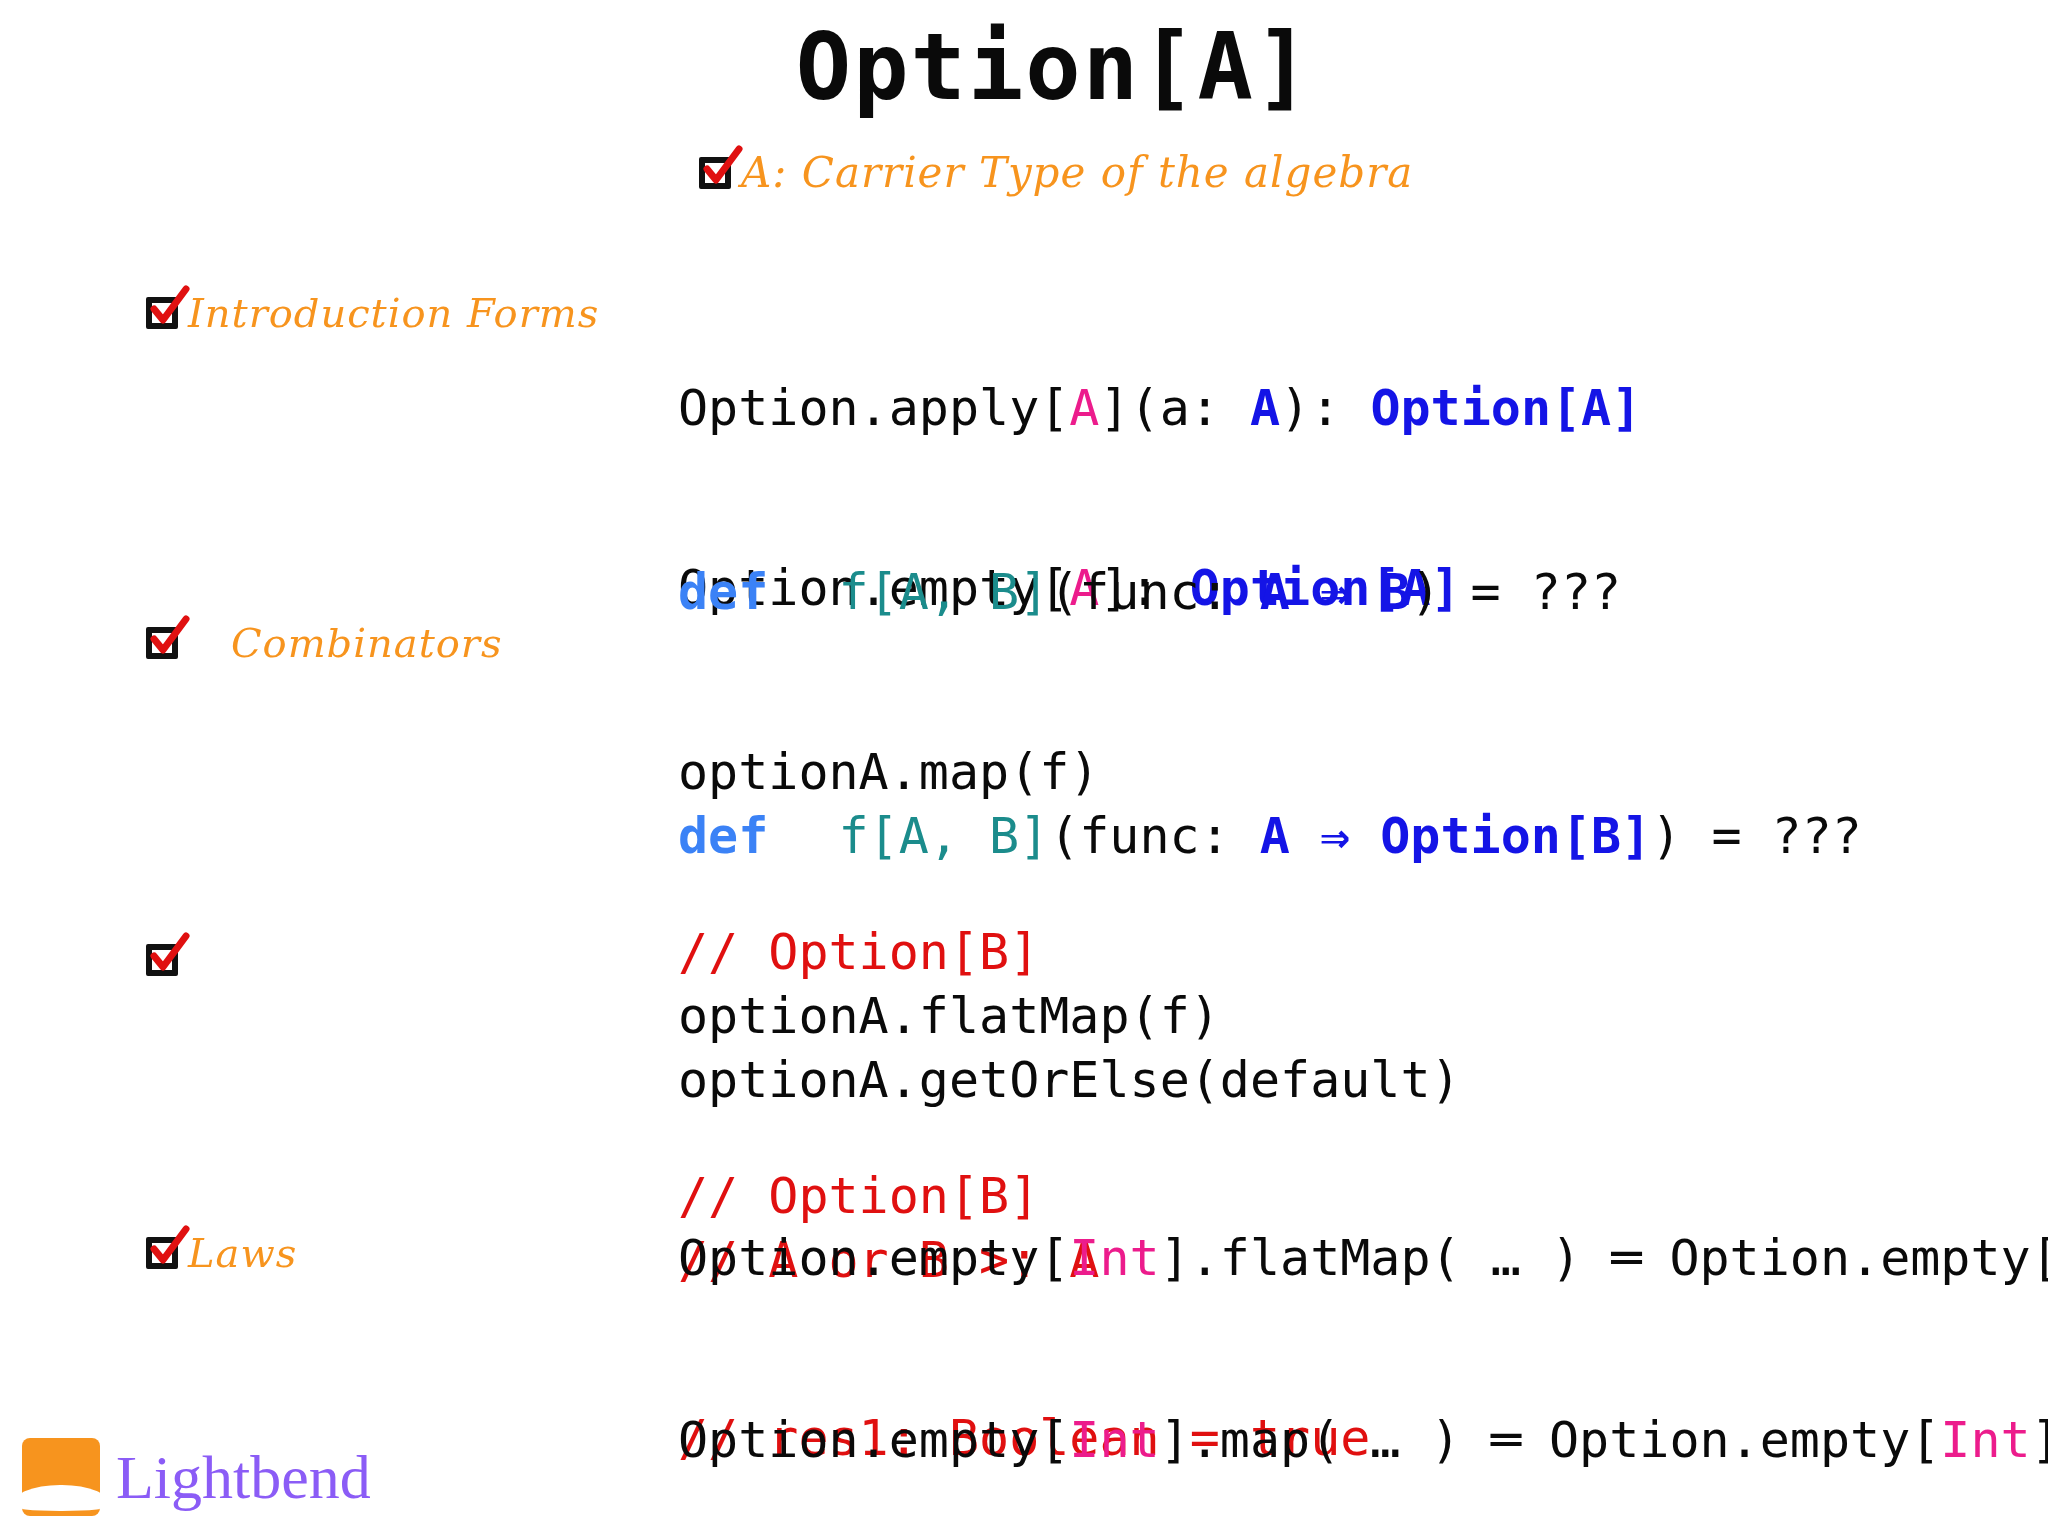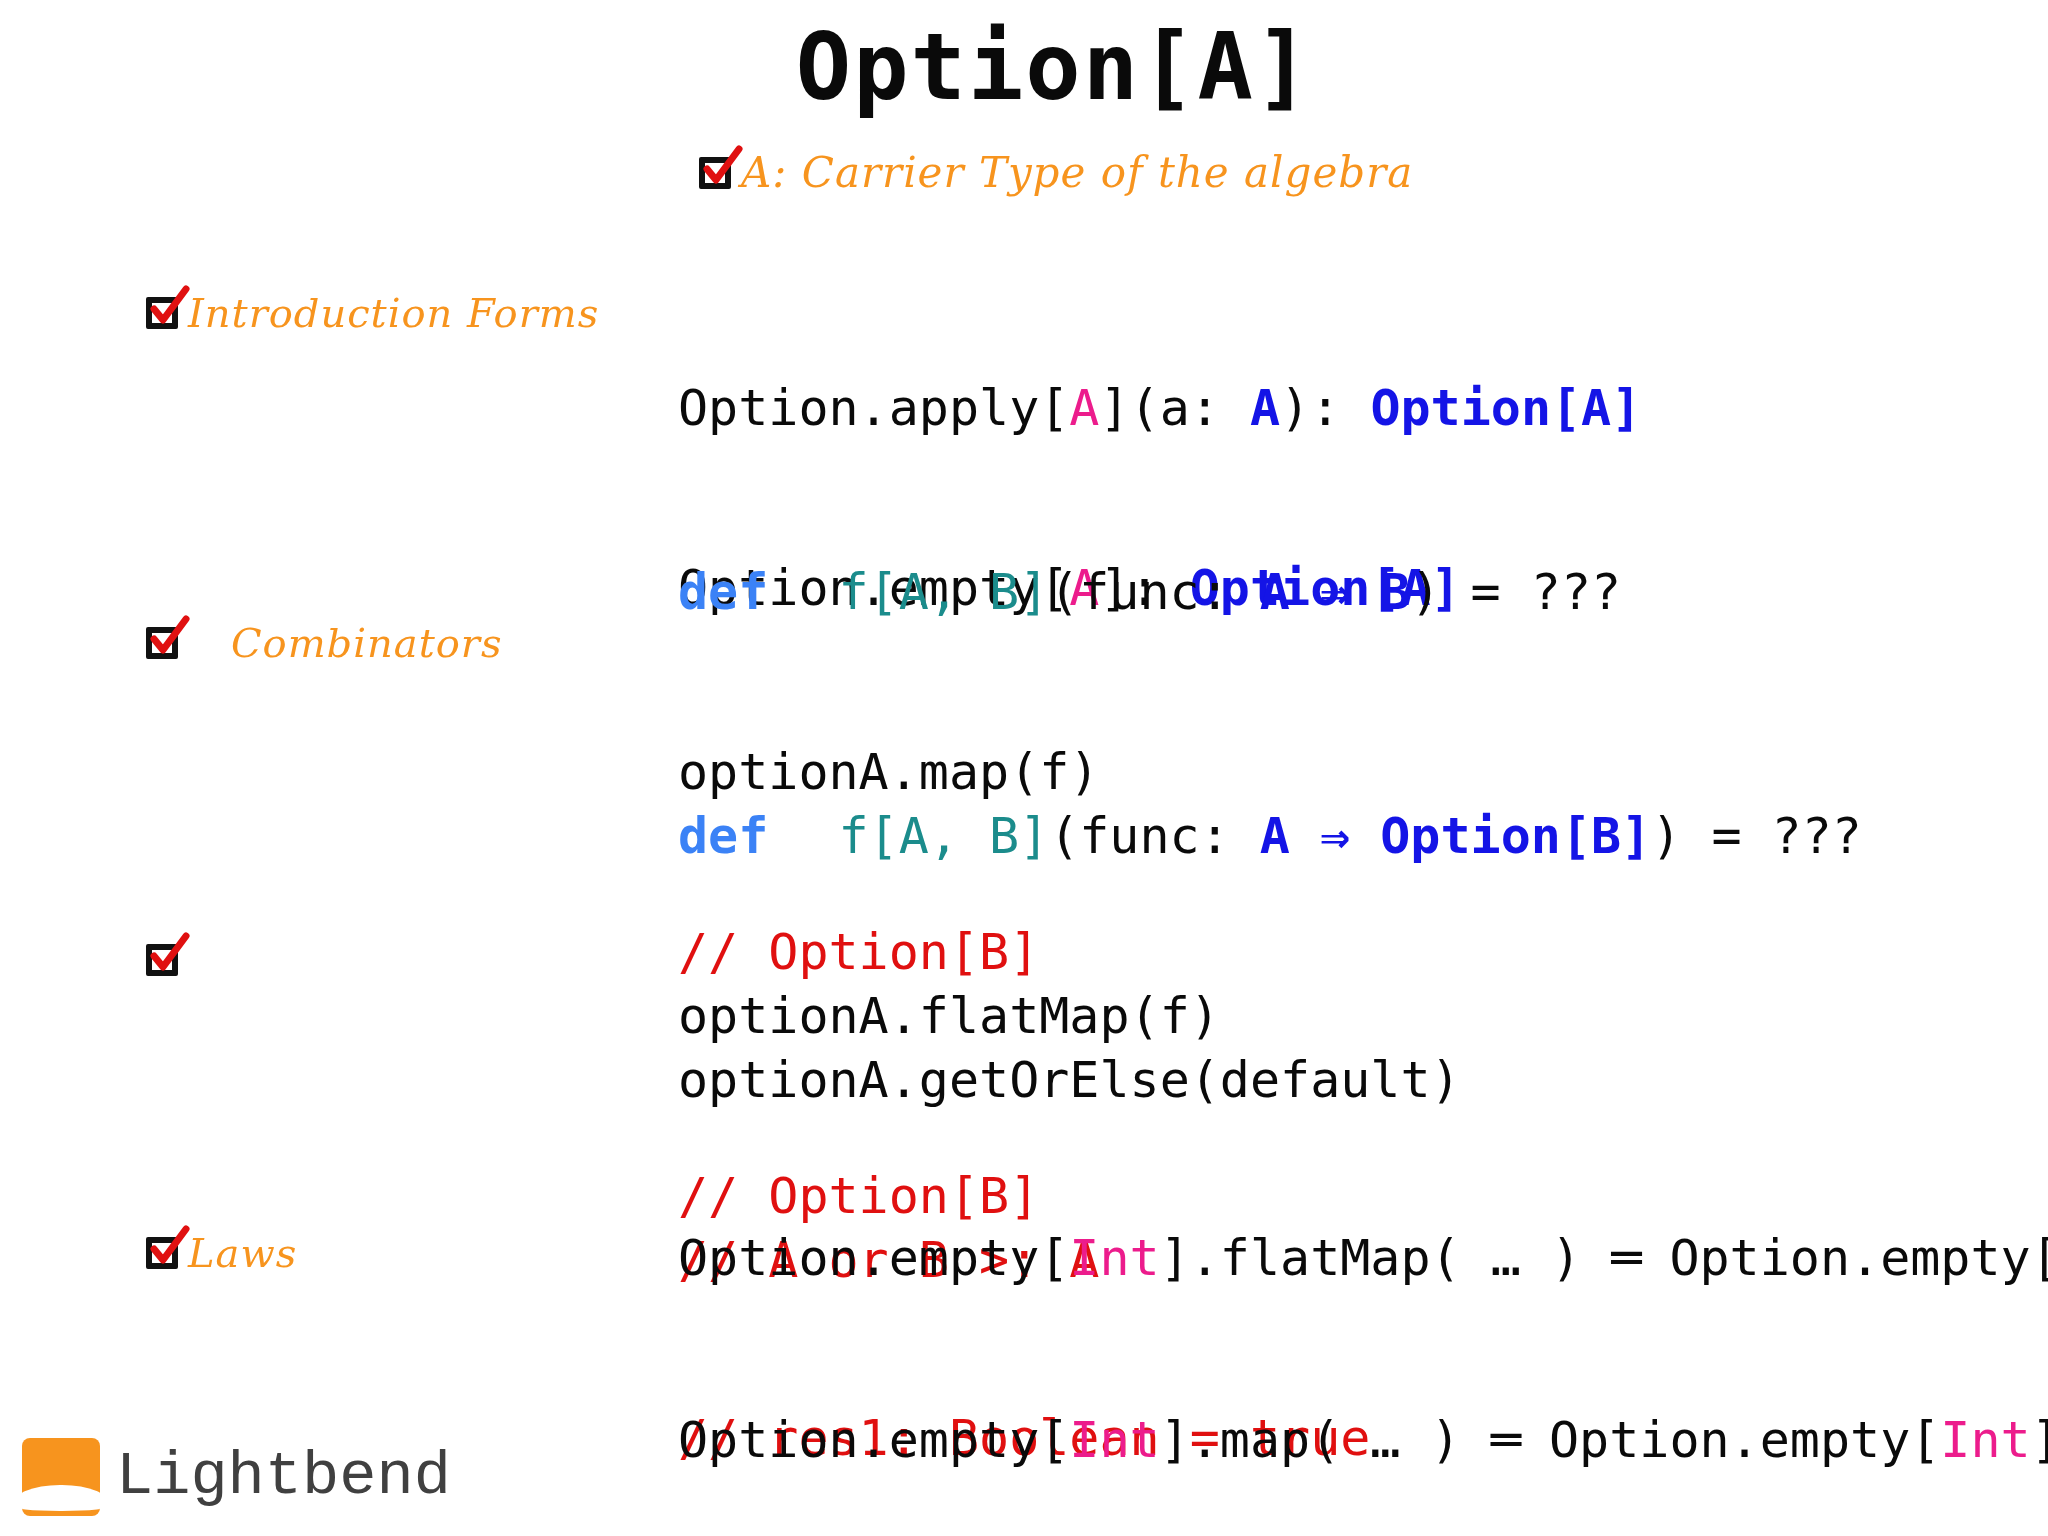--- a/index.html
+++ b/index.html
@@ -116,23 +116,23 @@
     content: "";
     position: absolute;
     left: -14%;
     top: 60%;
     width: 128%;
     height: 34%;
     background: #ffffff;
     border-radius: 50% 50% 50% 50% / 80% 80% 20% 20%;
   }
   .logo-text {
-    font-family: Liberation Mono, monospace;
+    font-family: Liberation Serif, serif;
     font-size: 62px;
-    color: #404040;
+    color: #8b5cf6;
     letter-spacing: 0px;
     line-height: 1;
   }
 </style>
 </head>
 <body>
 
 <div class="slide-title">Option[A]</div>
 
 <div class="note-row" style="left:695px; top:148px;">

